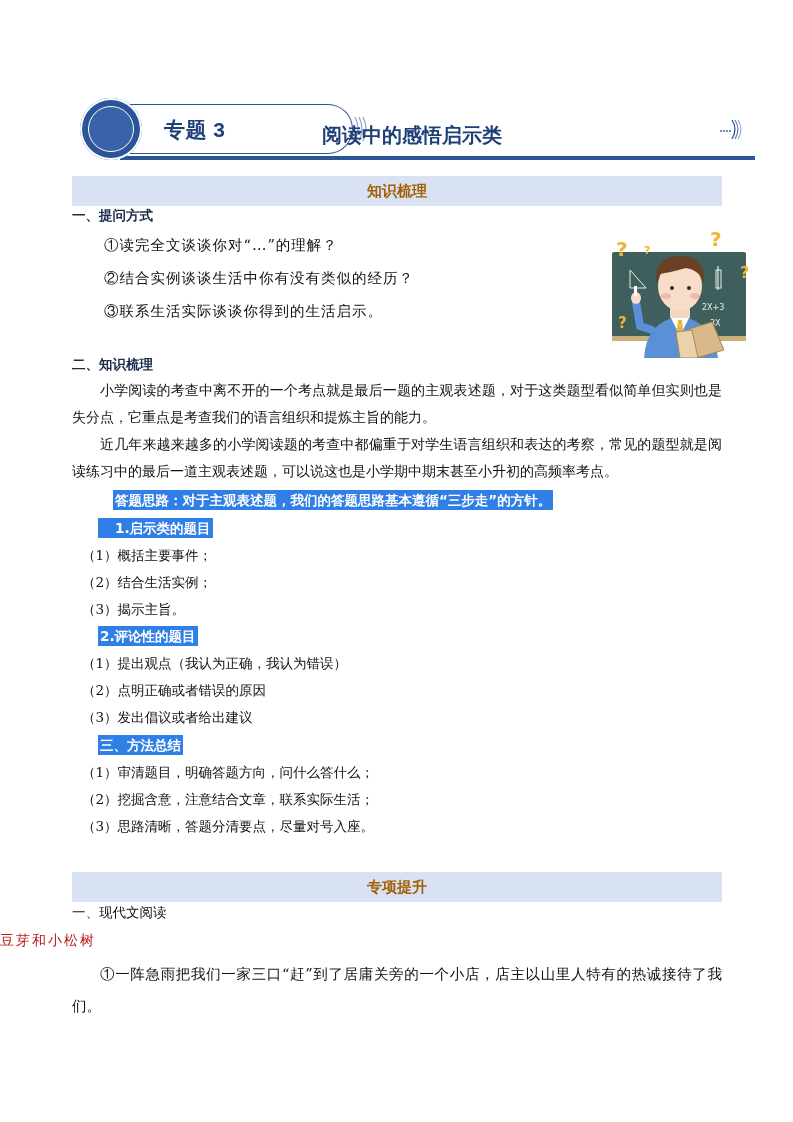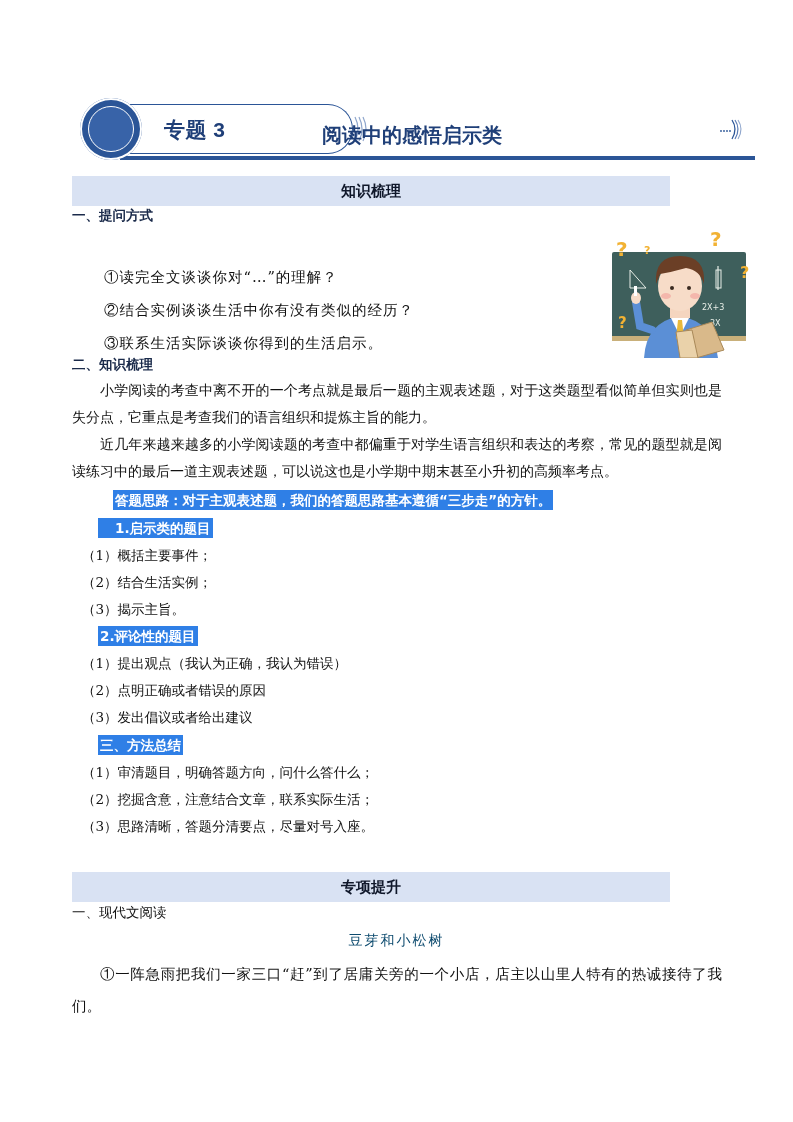--- a/index.html
+++ b/index.html
@@ -15,41 +15,41 @@
                   background: #2b5597; box-shadow: 0 0 0 2px #fff inset; }
   .banner .disc-inner { position: absolute; left: 8px; top: 8px; width: 44px; height: 44px; border-radius: 50%;
                         border: 1.5px solid #ffffff; background: #3863a8; }
   .banner .topic { position: absolute; left: 84px; top: 18px; font-size: 21px; font-weight: bold; color: #1f3f78;
                    letter-spacing: 0.5px; font-family: "Liberation Sans", "DejaVu Sans", sans-serif; }
   .banner .waves { position: absolute; left: 272px; top: 16px; width: 18px; height: 30px; }
   .banner .title { position: absolute; left: 242px; top: 24px; font-size: 20px; font-weight: bold; color: #1f3f78; }
   .banner .end-mark { position: absolute; right: 8px; top: 18px; width: 30px; height: 26px; }
 
   
-  .bar { position: absolute; left: 72px; width: 598px; height: 30px; background: #d9e2f3;
-         text-align: center; font-weight: bold; font-size: 15px; line-height: 30px; color: #0f172a; }
+  .bar { position: absolute; left: 72px; width: 650px; height: 30px; background: #d9e2f3;
+         text-align: center; font-weight: bold; font-size: 15px; line-height: 30px; color: #a16207; }
 
   .h1 { position: absolute; left: 72px; font-size: 13.5px; font-weight: bold; color: #1a2a4a; }
   .h1-plain { position: absolute; left: 72px; font-size: 13.5px; color: #111; }
 
-  .q-list { position: absolute; left: 104px; top: 232px; margin-top: 32px; }
+  .q-list { position: absolute; left: 104px; top: 232px; }
   .q-list .q { font-size: 14.5px; height: 33px; line-height: 26px; color: #111;
                font-family: "DejaVu Serif", "Liberation Serif", serif; letter-spacing: 1px; }
 
   .para { position: absolute; left: 72px; width: 650px; font-size: 14px; line-height: 27px; color: #111;
           text-indent: 28px; font-family: "DejaVu Serif", "Liberation Serif", serif; text-align: justify; }
 
   .hl { position: absolute; background: #2f7fe6; color: #fff; font-size: 13.5px; font-weight: bold;
         padding: 0 2px; line-height: 20px; }
 
   .item { position: absolute; left: 82px; font-size: 13.5px; color: #111;
           font-family: "DejaVu Serif", "Liberation Serif", serif; line-height: 20px; }
 
-  .center-title { position: absolute; left: 0; width: 793px; text-align: center; font-size: 14px;
-                  font-family: "DejaVu Serif", "Liberation Serif", serif; letter-spacing: 2px; color: #0c4a6e; }
+  .center-title { position: absolute; left: 0; width: 793px; text-align: left; font-size: 14px;
+                  font-family: "DejaVu Serif", "Liberation Serif", serif; letter-spacing: 2px; color: #b91c1c; }
 
   
   .illus { position: absolute; left: 606px; top: 226px; width: 150px; height: 132px; }
 </style>
 </head>
 <body>
 
 <div class="banner">
   <div class="rule"></div>
   <div class="pill"></div>

